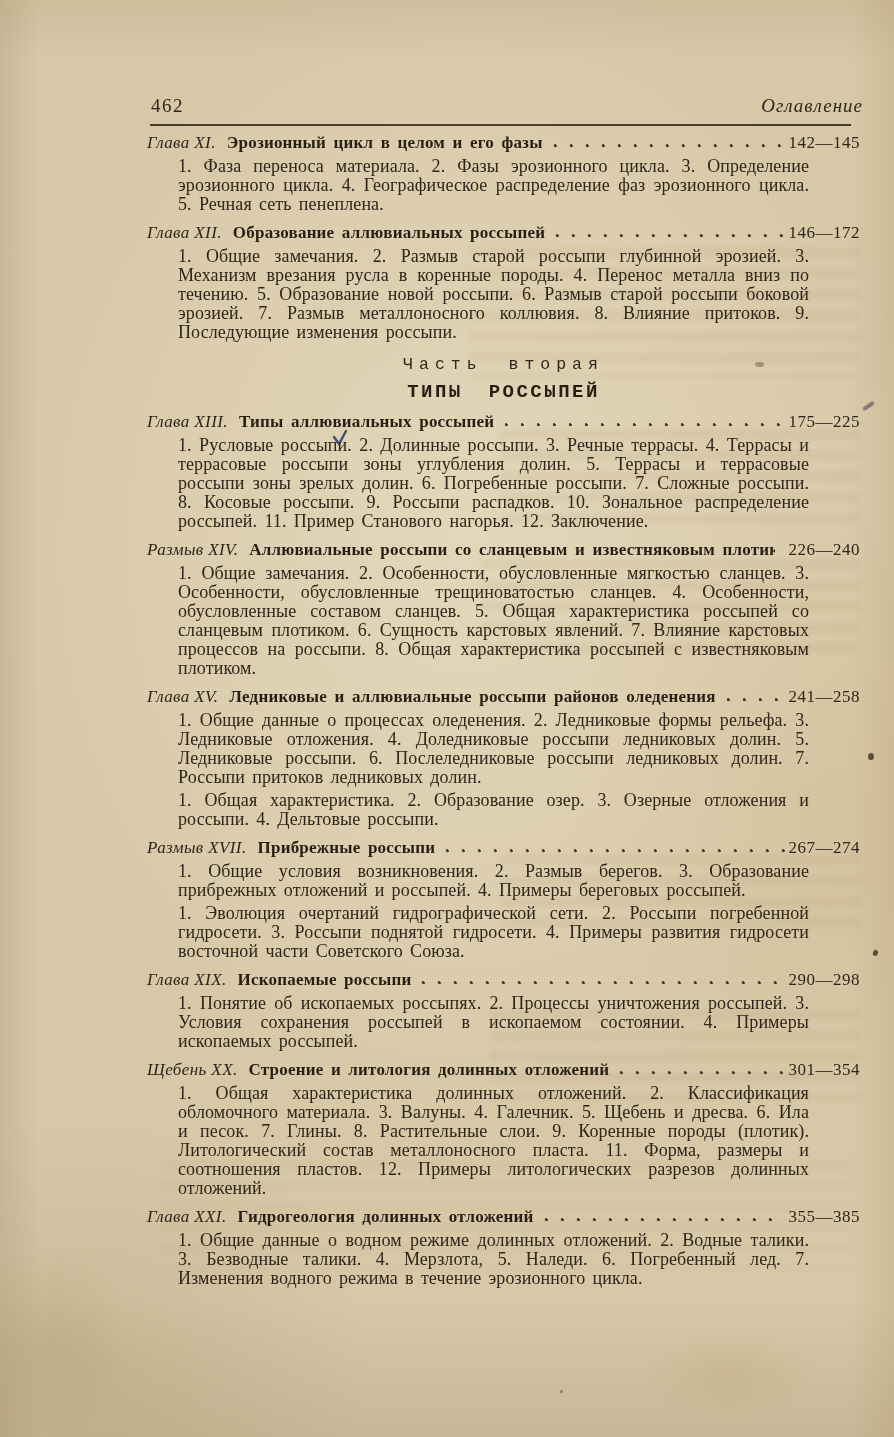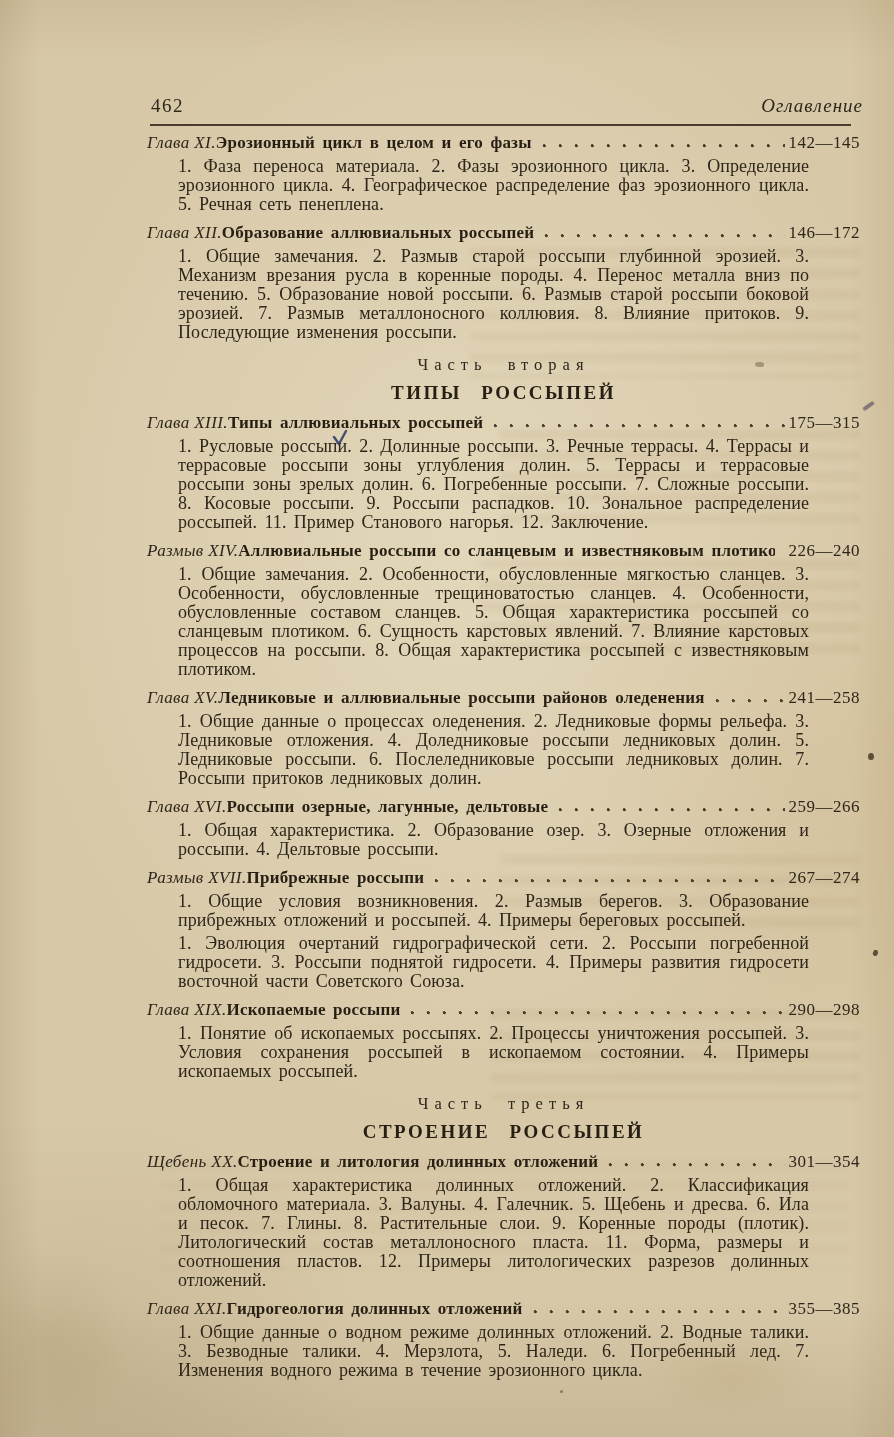--- a/index.html
+++ b/index.html
@@ -43,39 +43,39 @@
   .content { position: absolute; left: 147px; top: 124px; width: 713px; }
 
   .entry-line {
     display: flex; align-items: flex-start;
     font-size: 17px; line-height: 20px;
     margin-top: 9px;
     white-space: nowrap;
   }
   .chapter-label { font-style: italic; letter-spacing: 0.4px; flex: 0 0 auto; }
   .chapter-title {
-    font-weight: bold; flex: 0 1 auto;
+    font-weight: bold; margin-left: 11px; flex: 0 1 auto;
     letter-spacing: 0.2px; word-spacing: 3px; color: #271f13;
     overflow: hidden;
   }
   .dots {
     flex: 1 1 auto; min-width: 0; height: 6px;
     align-self: flex-end; margin: 0 4px 4px 10px;
     background-image: radial-gradient(circle at 2.2px 2.8px, rgba(47,38,25,0.85) 1.35px, rgba(47,38,25,0) 1.8px);
     background-size: 16px 6px; background-repeat: repeat-x;
   }
   .pages { flex: 0 0 auto; letter-spacing: 0.5px; }
 
   .summary {
     margin: 4px 0 0 31px; width: 631px;
     font-size: 18px; line-height: 19px;
     text-align: justify; word-spacing: 2.6px; letter-spacing: 0.1px;
   }
 
-  .part-block { margin-top: 13px; text-align: center; }
+  .part-block { margin-top: 13px; text-align: center; font-family: Liberation Mono, monospace; }
   .part-label { font-size: 16.5px; letter-spacing: 6px; word-spacing: 10px; }
   .part-title {
     margin-top: 7px; font-size: 19px; font-weight: bold;
     letter-spacing: 2.5px; word-spacing: 12px; color: #271f13;
   }
 
   
   .ghost {
     position: absolute; pointer-events: none;
     background-image: repeating-linear-gradient(180deg,
@@ -153,21 +153,21 @@
     <div class="part-block">
       <div class="part-label">Часть вторая</div>
       <div class="part-title">ТИПЫ РОССЫПЕЙ</div>
     </div>
 
     <div class="toc-entry">
       <div class="entry-line">
         <span class="chapter-label">Глава XIII.</span>
         <span class="chapter-title">Типы аллювиальных россыпей</span>
         <span class="dots"></span>
-        <span class="pages">175—315</span>
+        <span class="pages">175—225</span>
       </div>
       <p class="summary">1. Русловые россыпи. 2. Долинные россыпи. 3. Речные террасы. 4. Террасы и террасовые россыпи зоны углубления долин. 5. Террасы и террасовые россыпи зоны зрелых долин. 6. Погребенные россыпи. 7. Сложные россыпи. 8. Косовые россыпи. 9. Россыпи распадков. 10. Зональное распределение россыпей. 11. Пример Станового нагорья. 12. Заключение.</p>
     </div>
 
     <div class="toc-entry">
       <div class="entry-line">
         <span class="chapter-label">Размыв XIV.</span>
         <span class="chapter-title">Аллювиальные россыпи со сланцевым и известняковым плотиком</span>
         <span class="dots"></span>
         <span class="pages">226—240</span>
@@ -179,26 +179,20 @@
       <div class="entry-line">
         <span class="chapter-label">Глава XV.</span>
         <span class="chapter-title">Ледниковые и аллювиальные россыпи районов оледенения</span>
         <span class="dots"></span>
         <span class="pages">241—258</span>
       </div>
       <p class="summary">1. Общие данные о процессах оледенения. 2. Ледниковые формы рельефа. 3. Ледниковые отложения. 4. Доледниковые россыпи ледниковых долин. 5. Ледниковые россыпи. 6. Послеледниковые россыпи ледниковых долин. 7. Россыпи притоков ледниковых долин.</p>
     </div>
 
     <div class="toc-entry">
-      <div class="entry-line">
-        <span class="chapter-label">Глава XVI.</span>
-        <span class="chapter-title">Россыпи озерные, лагунные, дельтовые</span>
-        <span class="dots"></span>
-        <span class="pages">259—266</span>
-      </div>
       <p class="summary">1. Общая характеристика. 2. Образование озер. 3. Озерные отложения и россыпи. 4. Дельтовые россыпи.</p>
     </div>
 
     <div class="toc-entry">
       <div class="entry-line">
         <span class="chapter-label">Размыв XVII.</span>
         <span class="chapter-title">Прибрежные россыпи</span>
         <span class="dots"></span>
         <span class="pages">267—274</span>
       </div>
@@ -212,24 +206,20 @@
     <div class="toc-entry">
       <div class="entry-line">
         <span class="chapter-label">Глава XIX.</span>
         <span class="chapter-title">Ископаемые россыпи</span>
         <span class="dots"></span>
         <span class="pages">290—298</span>
       </div>
       <p class="summary">1. Понятие об ископаемых россыпях. 2. Процессы уничтожения россыпей. 3. Условия сохранения россыпей в ископаемом состоянии. 4. Примеры ископаемых россыпей.</p>
     </div>
 
-    <div class="part-block">
-      <div class="part-label">Часть третья</div>
-      <div class="part-title">СТРОЕНИЕ РОССЫПЕЙ</div>
-    </div>
 
     <div class="toc-entry">
       <div class="entry-line">
         <span class="chapter-label">Щебень XX.</span>
         <span class="chapter-title">Строение и литология долинных отложений</span>
         <span class="dots"></span>
         <span class="pages">301—354</span>
       </div>
       <p class="summary">1. Общая характеристика долинных отложений. 2. Классификация обломочного материала. 3. Валуны. 4. Галечник. 5. Щебень и дресва. 6. Ила и песок. 7. Глины. 8. Растительные слои. 9. Коренные породы (плотик). Литологический состав металлоносного пласта. 11. Форма, размеры и соотношения пластов. 12. Примеры литологических разрезов долинных отложений.</p>
     </div>

